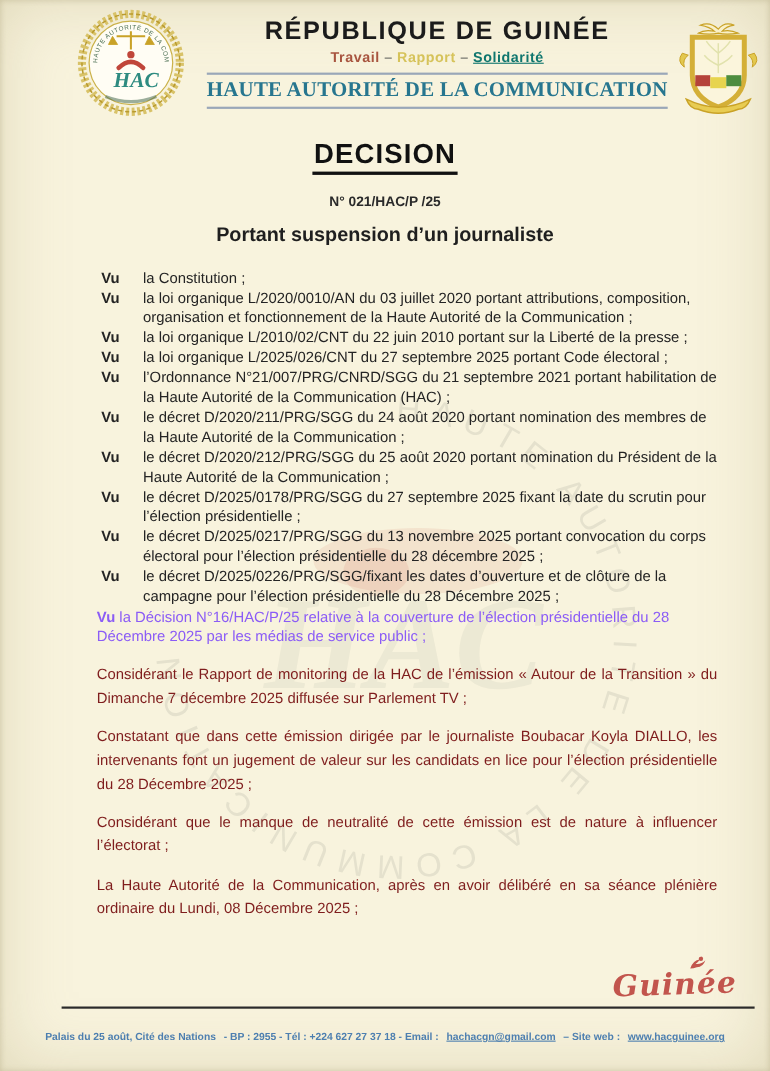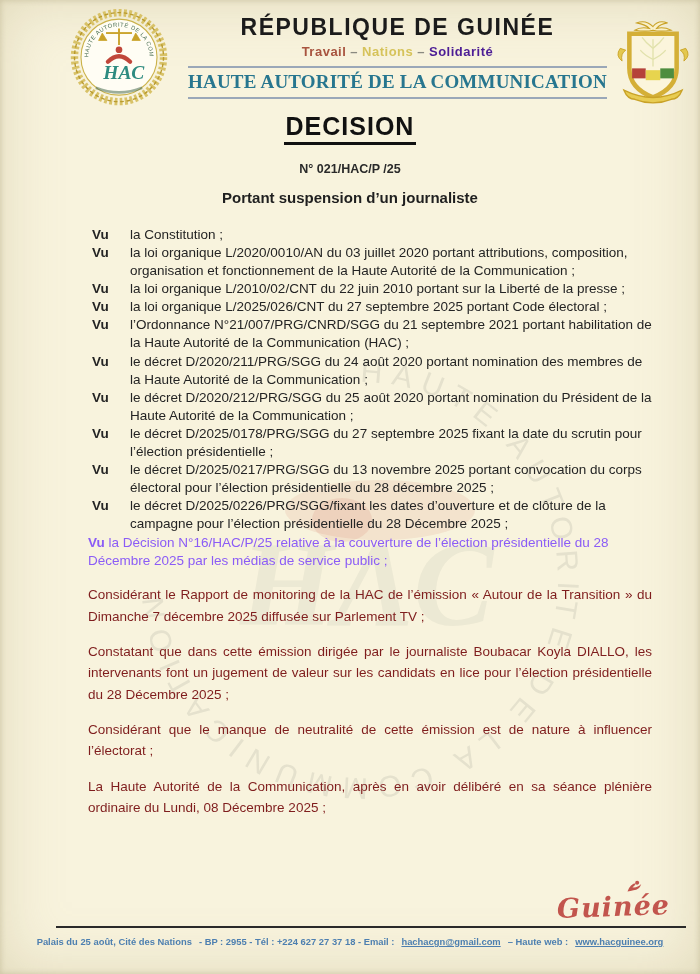--- a/index.html
+++ b/index.html
@@ -18,38 +18,38 @@
   .watermark{position:absolute;left:50px;top:320px;width:620px;height:600px;pointer-events:none;}
   
   .header{display:flex;align-items:flex-start;padding:8px 26px 0 56px;}
   .hac-emblem{width:110px;height:102px;flex:0 0 auto;margin-left:8px;}
   .header-center{flex:1;margin-left:14px;margin-top:6px;text-align:center;}
   .republic{font-size:23px;font-weight:bold;letter-spacing:1.5px;color:#1b1b1b;white-space:nowrap;}
   .motto{margin-top:3px;font-size:13px;font-weight:bold;letter-spacing:0.5px;}
   .motto .m-red{color:#a8543f;margin-top:17px;}
   .motto .m-sep{color:#8a8a80;font-weight:bold;padding:0 4px;}
   .motto .m-yellow{color:#d6c35a;}
-  .motto .m-green{color:#4c1d95;}
+  .motto .m-green{color:#0f766e;text-decoration:underline;}
   .band{
     margin-top:7px;border-top:2px solid #9aa7b8;border-bottom:2px solid #9aa7b8;
     padding:3px 0 4px 0;
   }
   .authority{
     font-family:"Liberation Serif", serif;font-weight:bold;
     font-size:19px;color:#27768f;letter-spacing:0.2px;white-space:nowrap;
   }
   .coat-of-arms{width:92px;height:100px;flex:0 0 auto;margin-top:4px;}
   
-  .title-block{text-align:center;}
+  .title-block{text-align:center;margin-top:14px;}
   .decision{
     display:inline-block;font-size:25px;font-weight:bold;letter-spacing:1px;color:#111;
     border-bottom:3px solid #111;padding:0 2px 1px 2px;
   }
   .decision-number{margin-top:17px;font-size:12.5px;font-weight:bold;color:#2a2a2a;}
-  .decision-subject{margin-top:13px;font-size:15px;font-weight:bold;color:#1f1f1f;}
+  .decision-subject{margin-top:13px;font-size:18px;font-weight:bold;color:#1f1f1f;}
   
   .vu-list{margin:20px 48px 0 92px;position:relative;z-index:2;}
   .vu-row{display:flex;font-size:13.5px;line-height:1.34;color:#242424;}
   .vu-label{flex:0 0 38px;font-weight:bold;}
   .vu-text{flex:1;}
   .vu-final{
     margin:1px 48px 0 88px;font-size:13.5px;line-height:1.34;color:#8b5cf6;position:relative;z-index:2;
   }
   .vu-final .vu-inline-label{font-weight:bold;}
   
@@ -62,21 +62,21 @@
   .brand-row{text-align:right;padding-right:30px;margin-bottom:4px;position:relative;}
   .brand{
     display:inline-block;position:relative;
     font-family:"DejaVu Serif", serif;font-style:italic;font-weight:bold;
     font-size:27px;color:#c2554d;letter-spacing:1px;transform:rotate(-2deg);
   }
   .bird-icon{position:absolute;top:-11px;right:26px;width:18px;height:15px;}
   .rule{border-top:2.5px solid #2a2a2a;margin:0 14px 0 56px;}
   .contact{
     display:flex;justify-content:center;align-items:baseline;gap:7px;
-    padding-top:8px;font-size:9.4px;font-weight:bold;color:#4d7fb0;white-space:nowrap;
+    padding-top:19px;font-size:9.4px;font-weight:bold;color:#4d7fb0;white-space:nowrap;
   }
   .contact a{color:#4d7fb0;text-decoration:underline;}
 </style>
 </head>
 <body>
 
 <div class="page">
 
   <svg class="watermark" viewBox="0 0 620 600" aria-hidden="true">
     <defs>
@@ -112,21 +112,21 @@
         <circle cx="55" cy="45" r="3.6" fill="#c0463a"></circle>
         <path d="M43,58 Q55,46 67,58" stroke="#c0463a" stroke-width="4.5" fill="none" stroke-linecap="round"></path>
       </g>
       <text x="38" y="77" font-family="Liberation Serif, serif" font-style="italic" font-weight="bold" font-size="21" fill="#2e8b80">HAC</text>
       <path d="M30,86 Q55,96 80,86" stroke="#4a6e52" stroke-width="3" fill="none" opacity="0.55"></path>
     </svg>
 
     <div class="header-center">
       <div class="republic">RÉPUBLIQUE DE GUINÉE</div>
       <div class="motto">
-        <span class="m-red">Travail</span><span class="m-sep">–</span><span class="m-yellow">Nations</span><span class="m-sep">–</span><span class="m-green">Solidarité</span>
+        <span class="m-red">Travail</span><span class="m-sep">–</span><span class="m-yellow">Rapport</span><span class="m-sep">–</span><span class="m-green">Solidarité</span>
       </div>
       <div class="band">
         <div class="authority">HAUTE AUTORITÉ DE LA COMMUNICATION</div>
       </div>
     </div>
 
     <svg class="coat-of-arms" viewBox="0 0 100 110" aria-hidden="true">
       <g stroke="#c9a227" stroke-width="1.2" fill="#f9f0c8">
         <path d="M50,16 Q42,8 32,12 Q42,14 46,18 Q36,16 30,20 Q42,22 50,20 Q58,22 70,20 Q62,16 54,18 Q58,13 66,12 Q56,8 50,16 z"></path>
       </g>
@@ -214,18 +214,18 @@
           <circle cx="12" cy="3.5" r="2" fill="#c2554d"></circle>
         </svg>
         <span>Guinée</span>
       </span>
     </div>
     <div class="rule"></div>
     <div class="contact">
       <span>Palais du 25 août, Cité des Nations</span>
       <span>- BP : 2955 -  Tél : +224 627 27 37 18 - Email :</span>
       <a href="#">hachacgn@gmail.com</a>
-      <span>– Haute web :</span>
+      <span>– Site web :</span>
       <a href="#">www.hacguinee.org</a>
     </div>
   </div>
 
 </div>
 
 </body></html>

